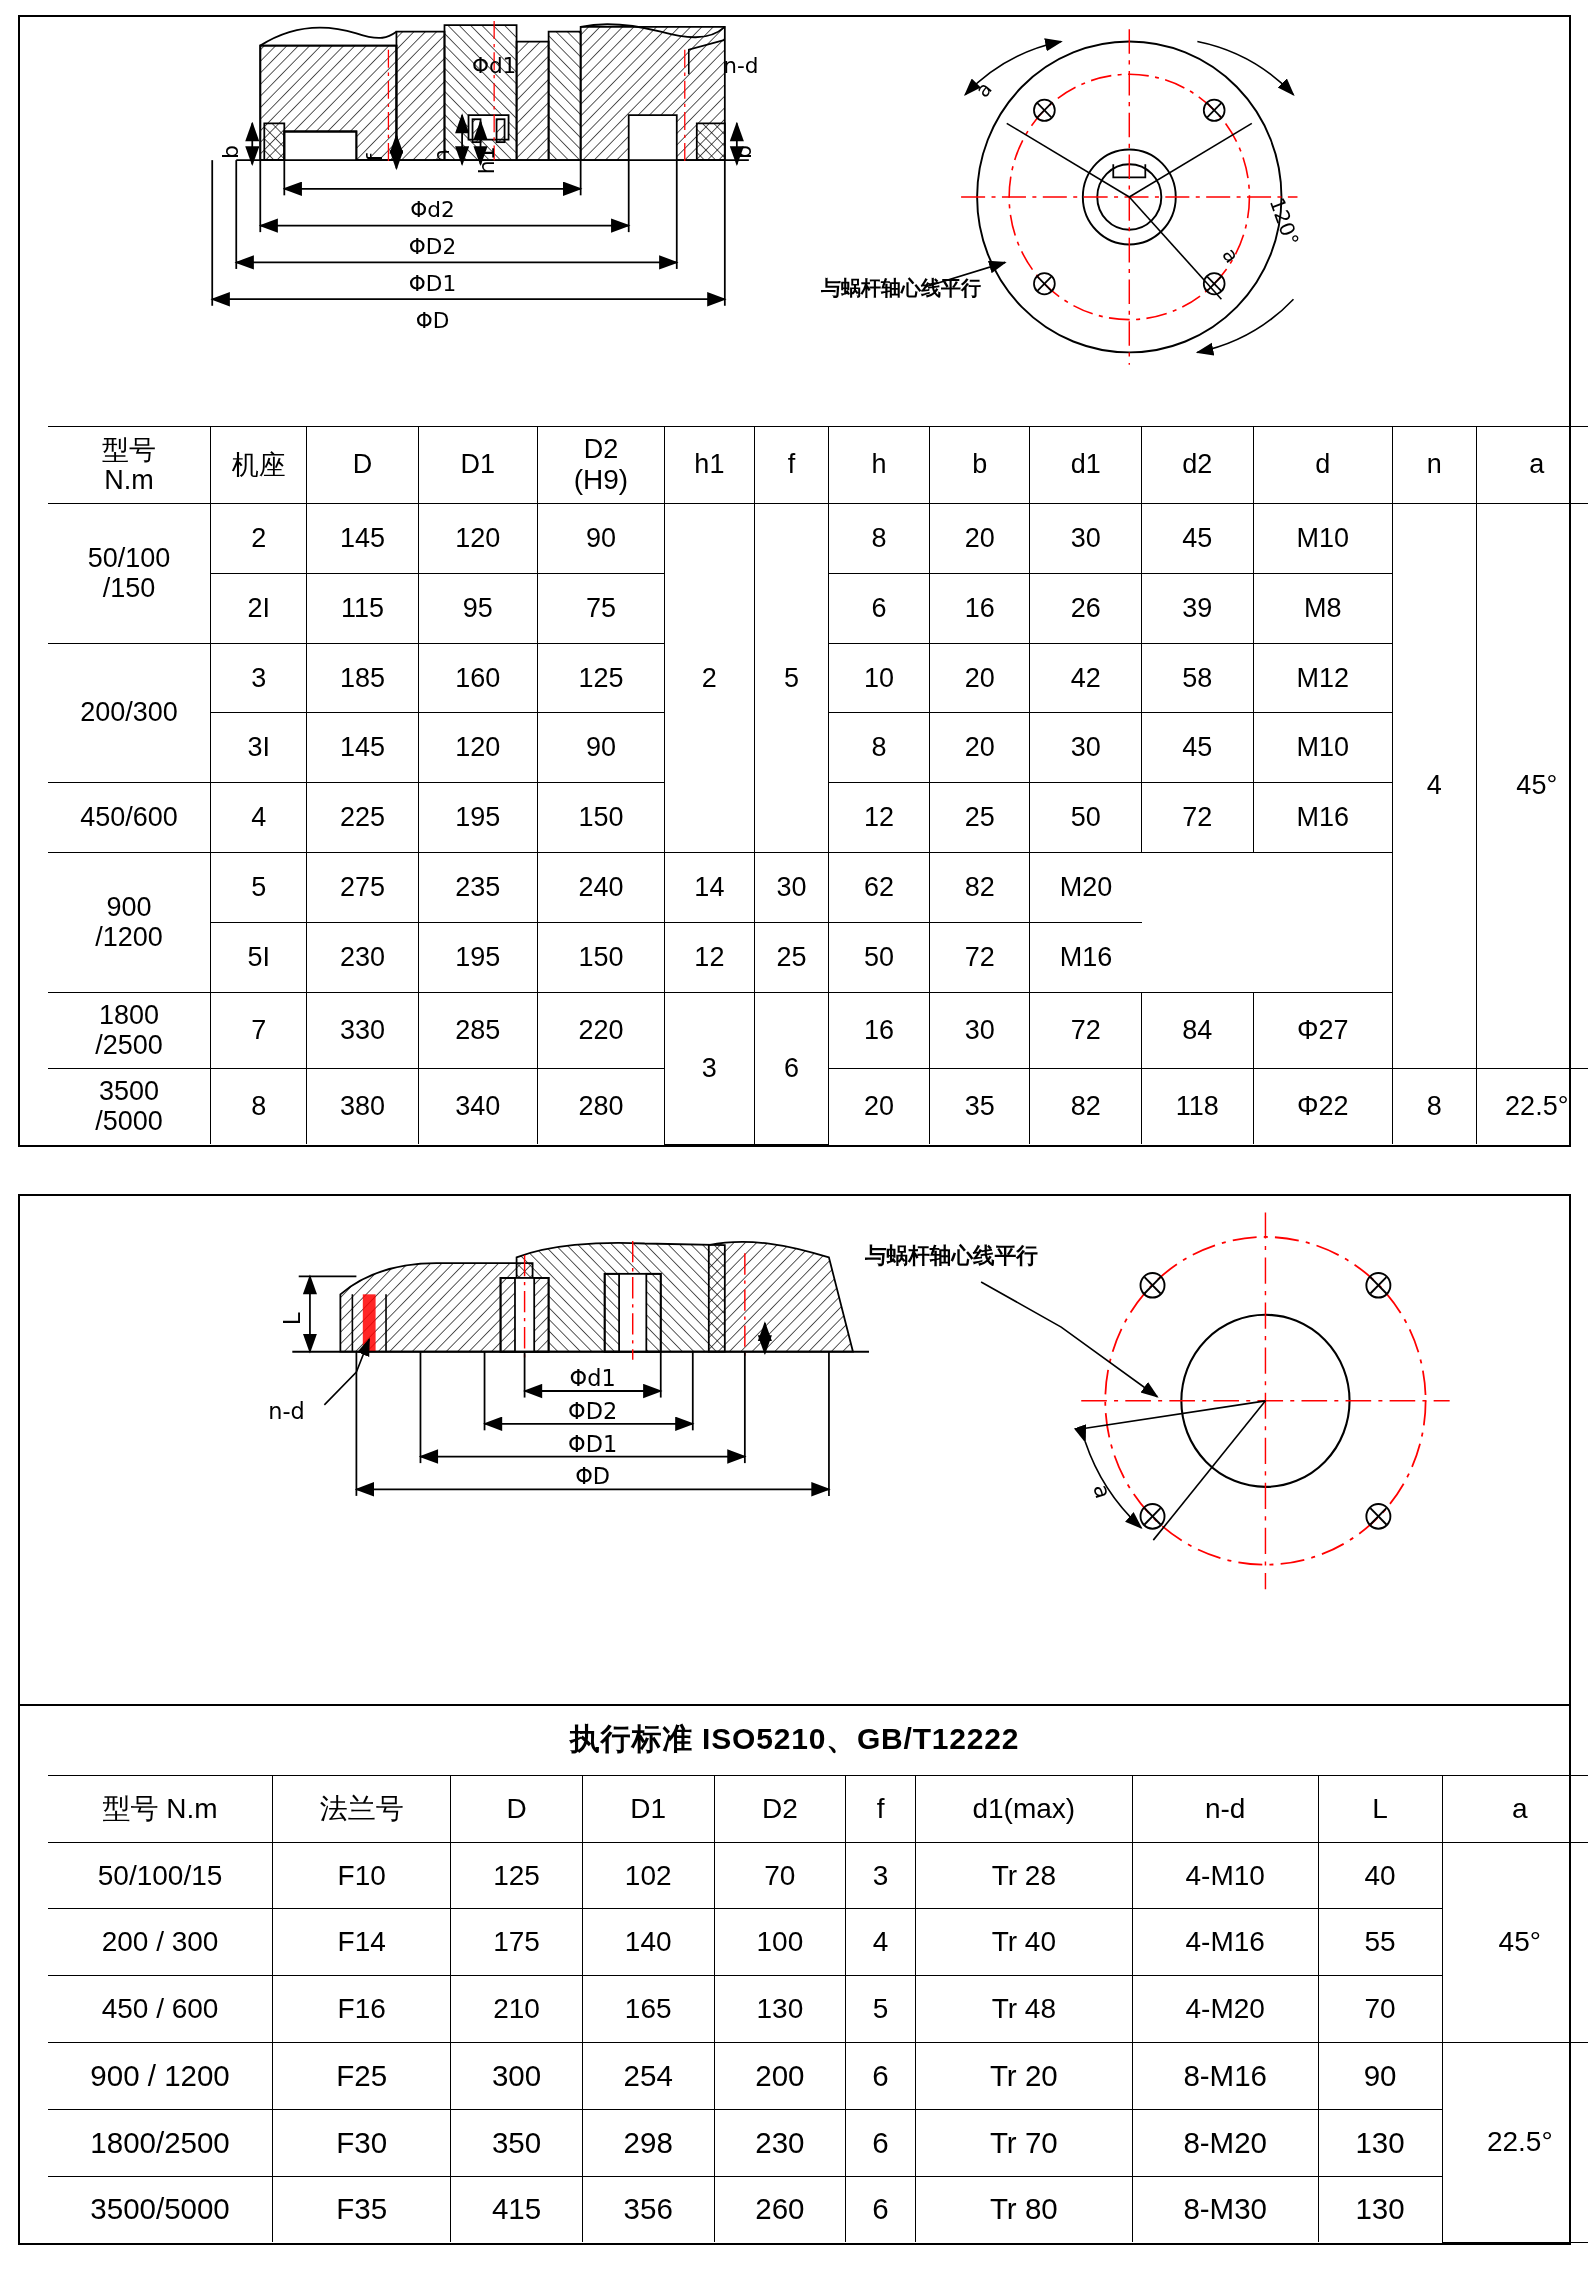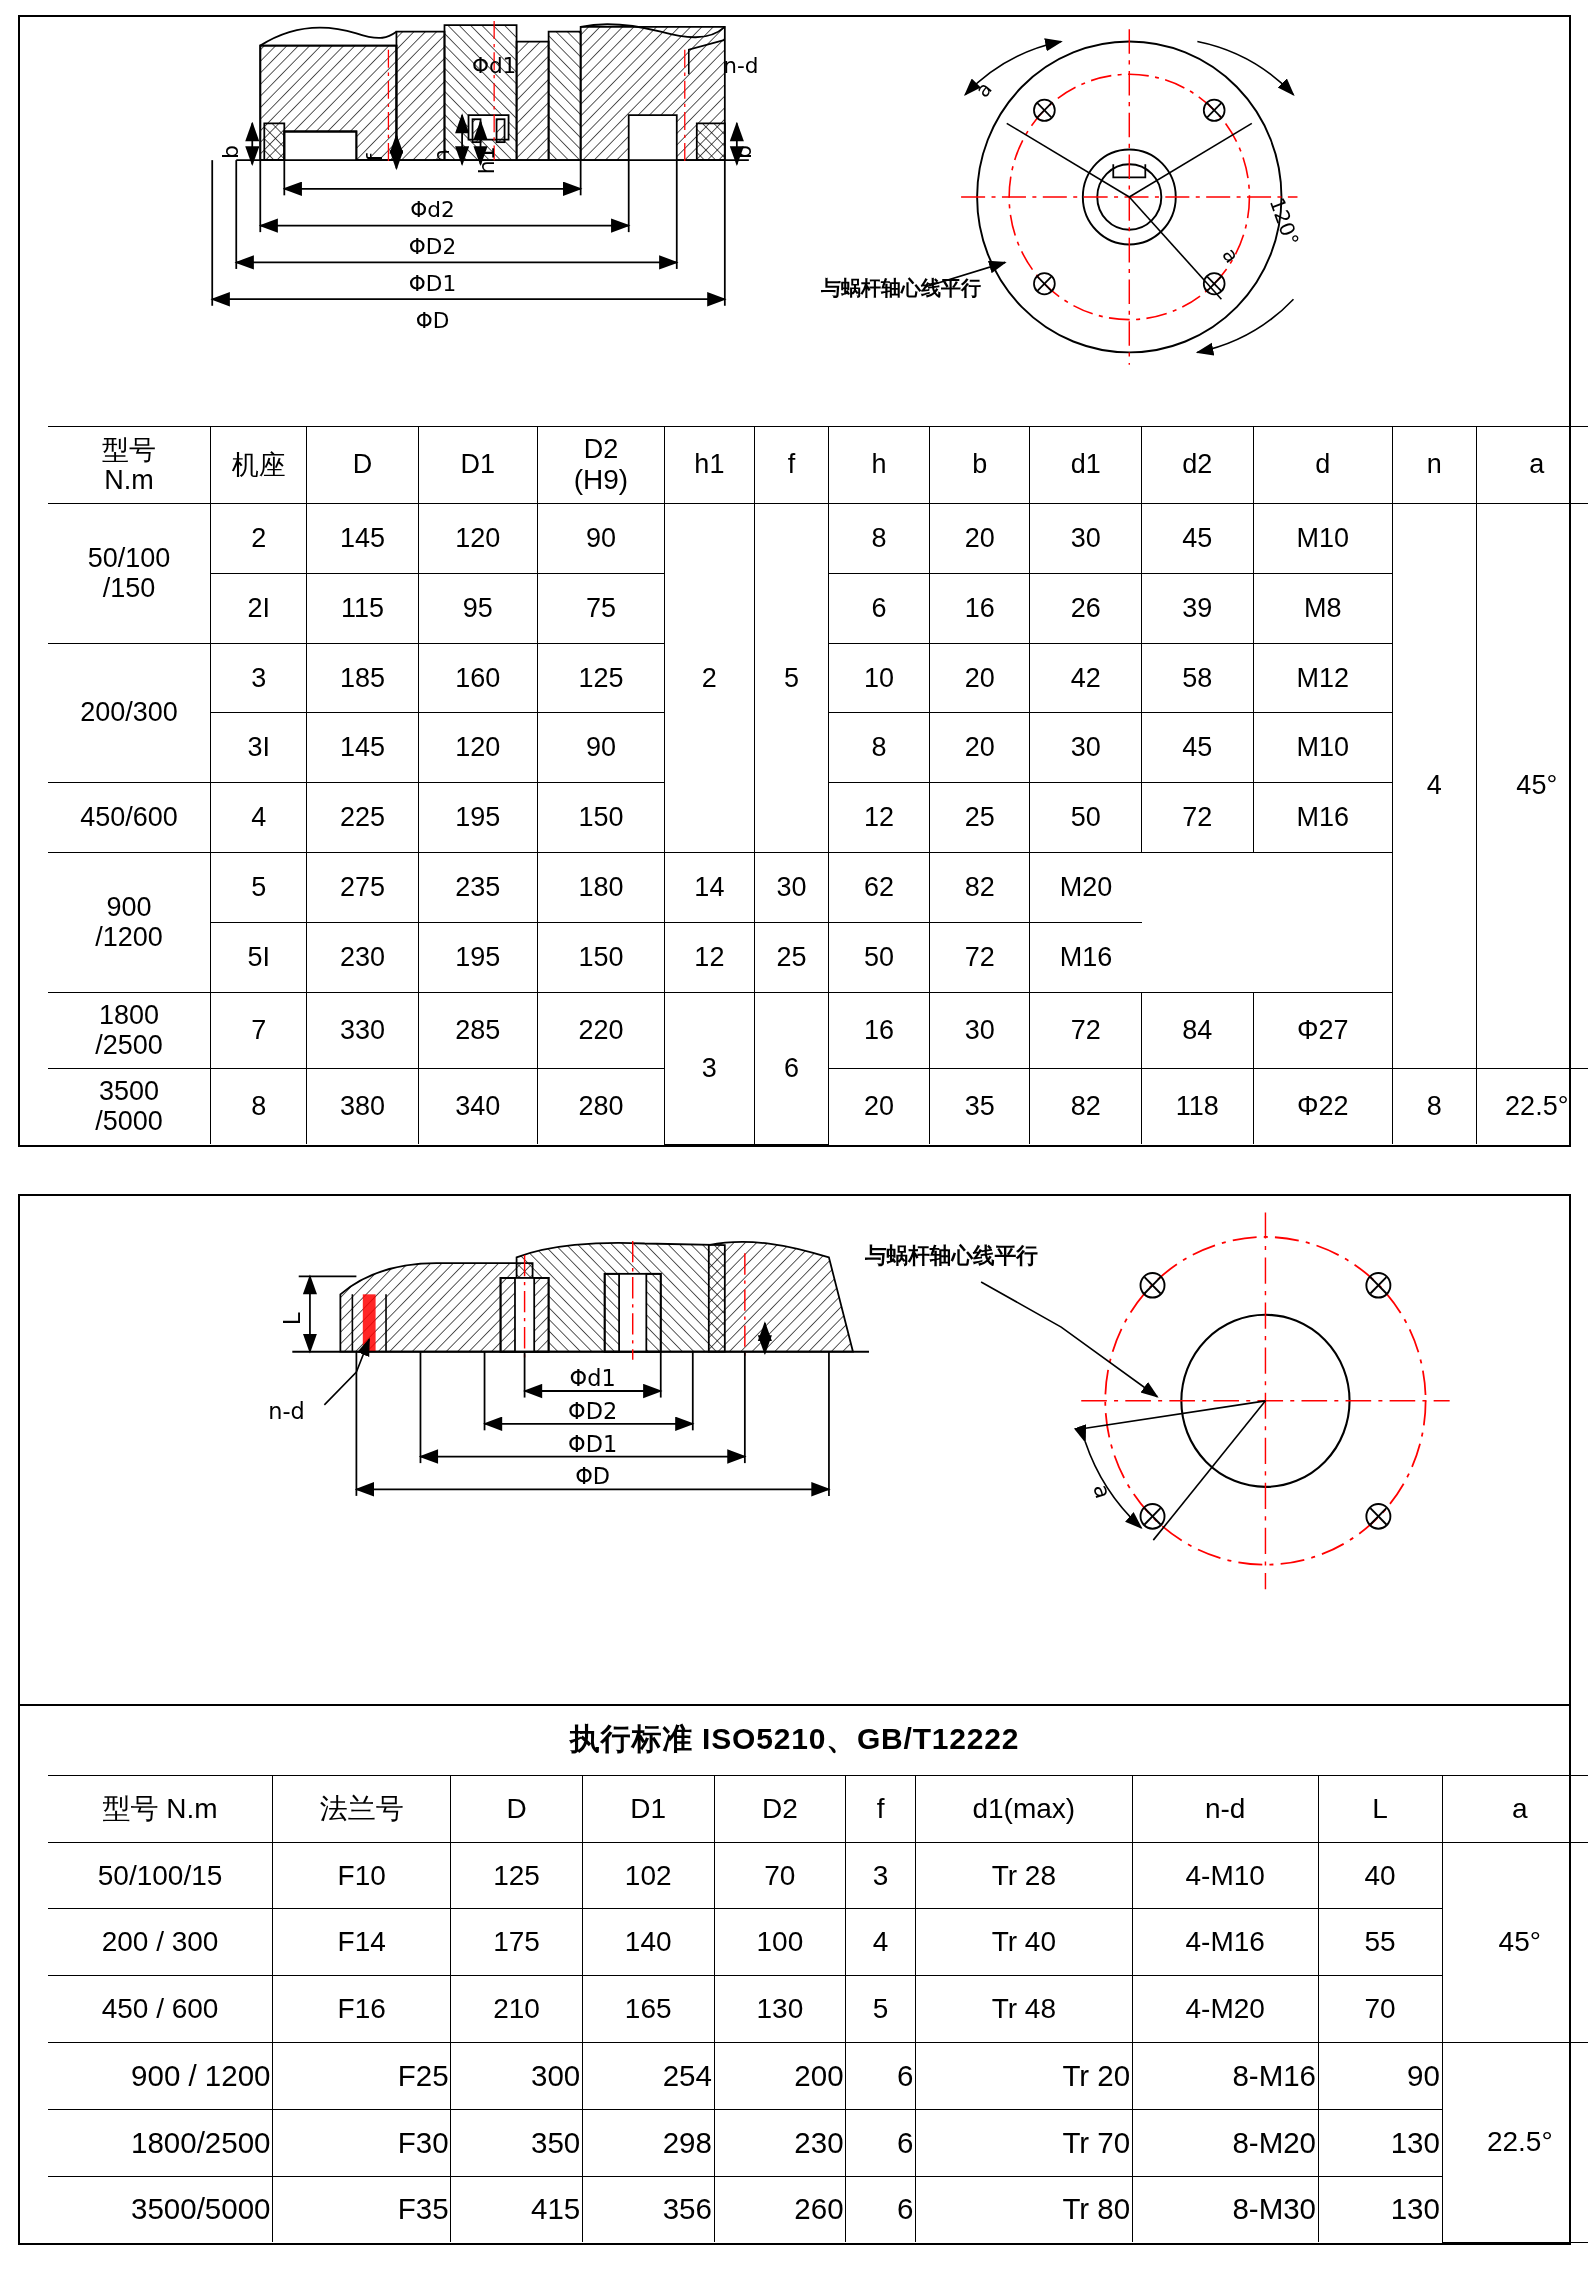--- a/index.html
+++ b/index.html
@@ -58,21 +58,21 @@
   table.data th { font-weight: normal; }
   table.data tr > *:first-child { border-left: none; }
   table.data tr > *:last-child { border-right: none; }
   table.data tr:last-child > * { border-bottom: none; }
   .sub { font-size: 28px; }
   .tbl-wrap { }
   table.data.t2 th, table.data.t2 td {
     font-size: 28px;
     height: 51px;
   }
-  table.data.t2 .big { font-size: 29.5px; text-align: right; }
+  table.data.t2 .big { font-size: 29.5px; }
   .two-line { line-height: 1.12; }
   .spacer { height: 33px; }
 </style>
 </head>
 <body>
 
 <div class="page">
 
   <div class="block">
 
@@ -315,21 +315,21 @@
           </tr>
 
           <tr>
             <td rowspan="2" class="two-line">
               <div>900</div>
               <div>/1200</div>
             </td>
             <td>5</td>
             <td>275</td>
             <td>235</td>
-            <td>180</td>
+            <td>240</td>
             <td>14</td>
             <td>30</td>
             <td>62</td>
             <td>82</td>
             <td>M20</td>
           </tr>
 
           <tr>
             <td>5I</td>
             <td>230</td>

